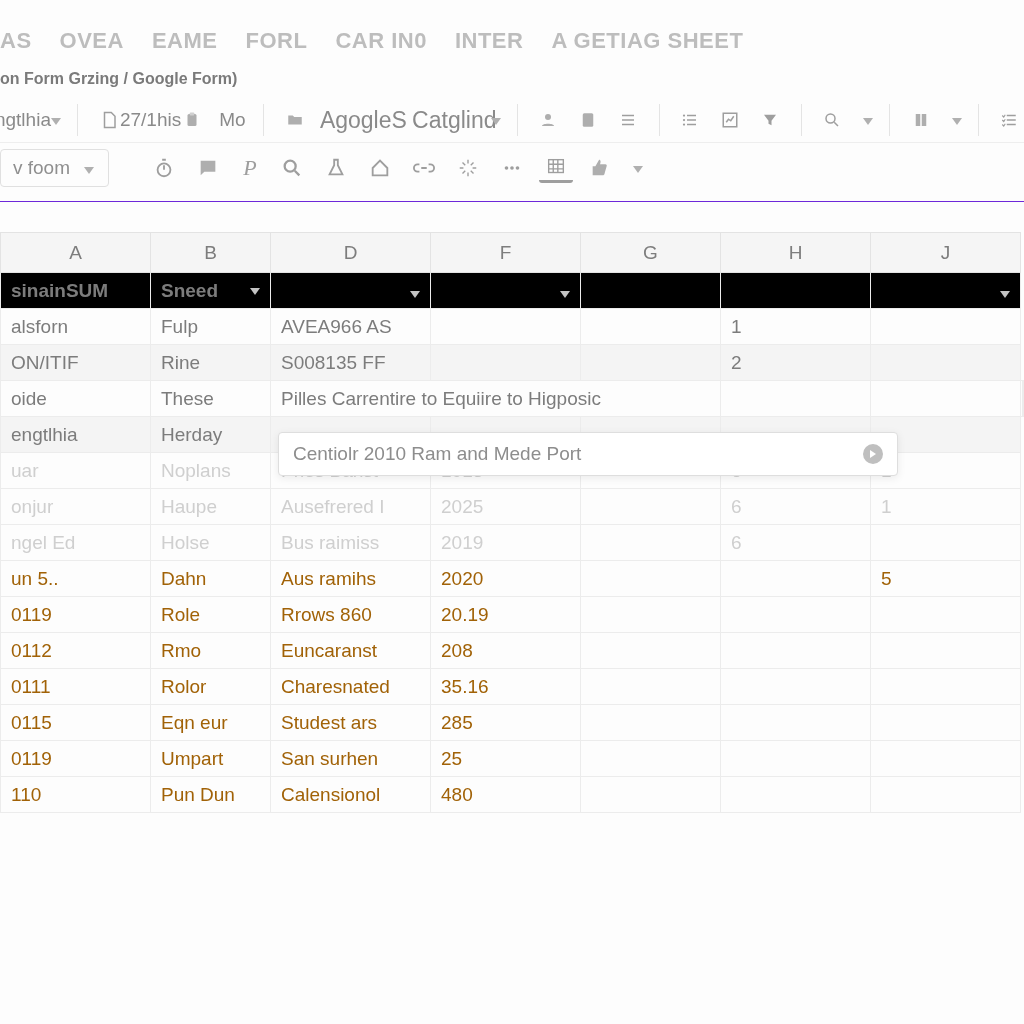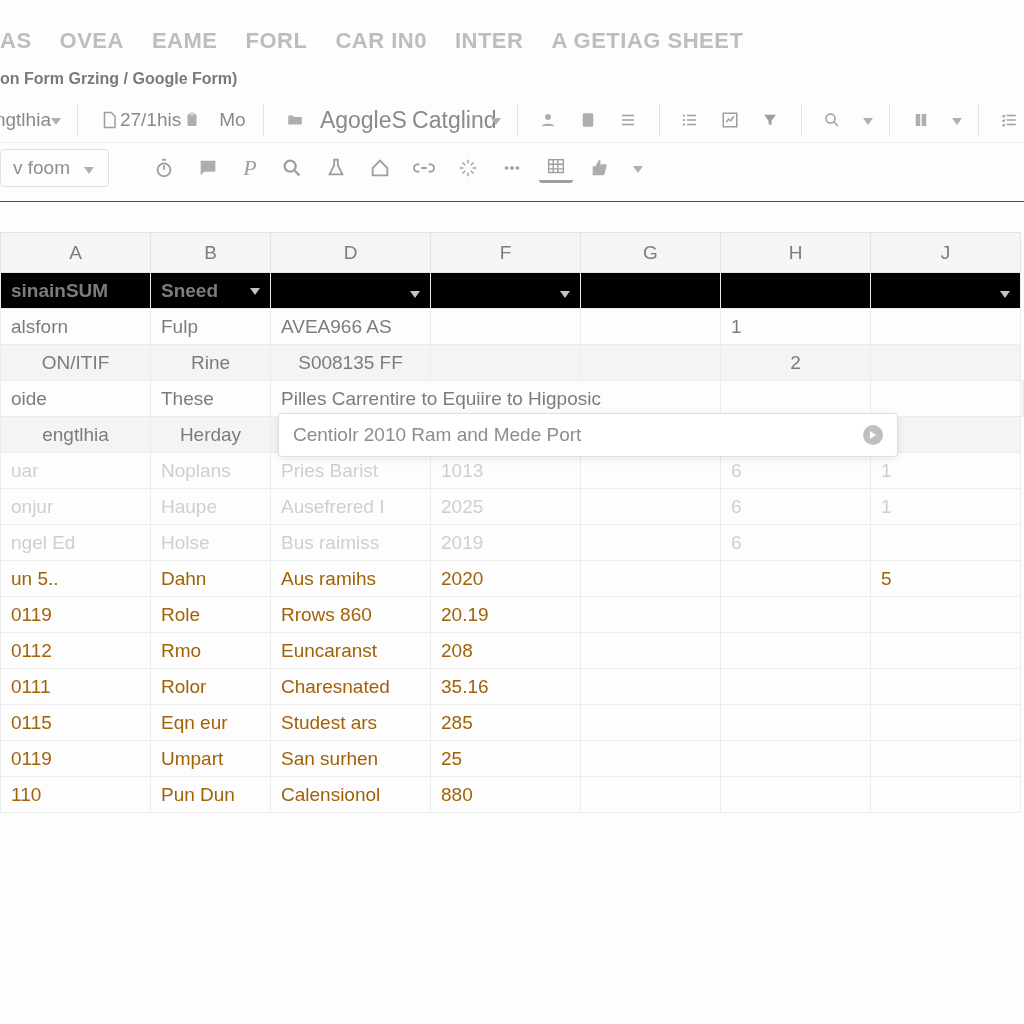--- a/index.html
+++ b/index.html
@@ -95,27 +95,27 @@
     font-weight:700;
   }
   .filter-arrow{
     float:right;
     width:0;height:0;
     border-left:5px solid transparent;
     border-right:5px solid transparent;
     border-top:7px solid #c4c4c4;
     margin-top:8px;
   }
-  tr.highlight td{ background:#f4f4f4;text-align:center; }
+  tr.highlight td{ background:#f4f4f4; }
   tr.faded td{ color:#cfcfcf; }
   tr.very-faded td{ color:#a16207; }
   
   .suggest-box{
     position:absolute;
-    left:278px; top:413px;
+    left:278px; top:432px;
     width:620px; height:44px;
     background:#ffffff;
     border:1px solid #dedede;
     border-radius:4px;
     box-shadow:0 2px 8px rgba(0,0,0,0.08);
     display:flex; align-items:center;
     padding:0 14px;
     font-size:19px; color:#8d8d8d;
   }
   .suggest-box .go{
@@ -450,21 +450,21 @@
           <td>San surhen</td>
           <td>25</td>
           <td></td>
           <td></td>
           <td></td>
         </tr>
         <tr class="very-faded">
           <td>110</td>
           <td>Pun Dun</td>
           <td>Calensionol</td>
-          <td>880</td>
+          <td>480</td>
           <td></td>
           <td></td>
           <td></td>
         </tr>
       </tbody>
 </table>
 </div>
 
 <div class="suggest-box">
   <span>Centiolr 2010 Ram and Mede Port</span>

